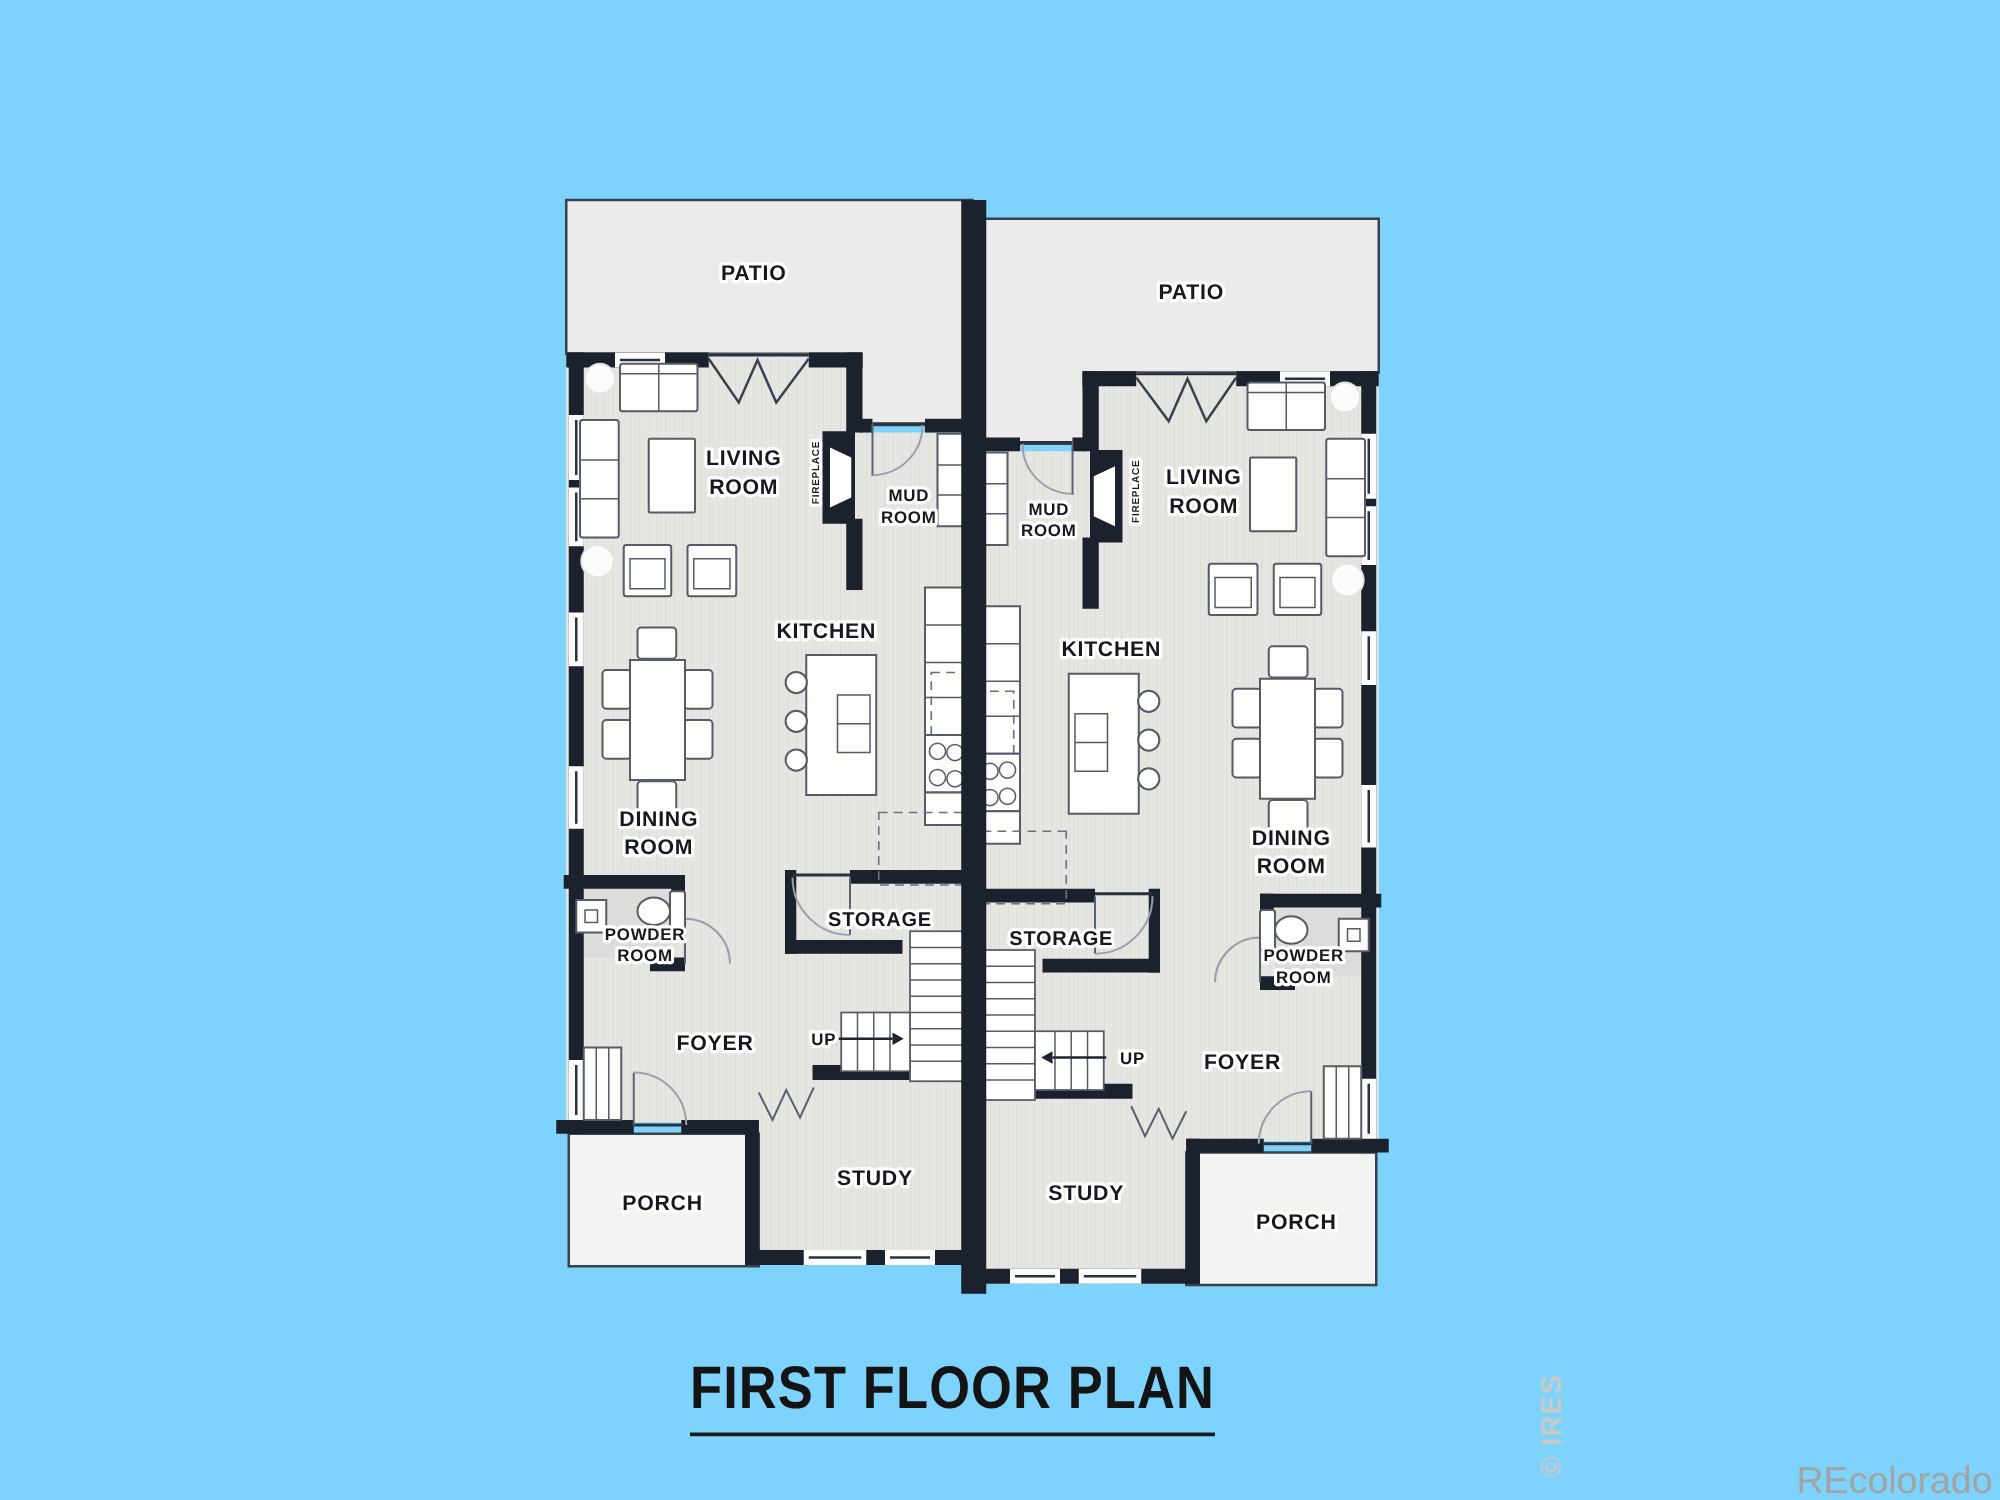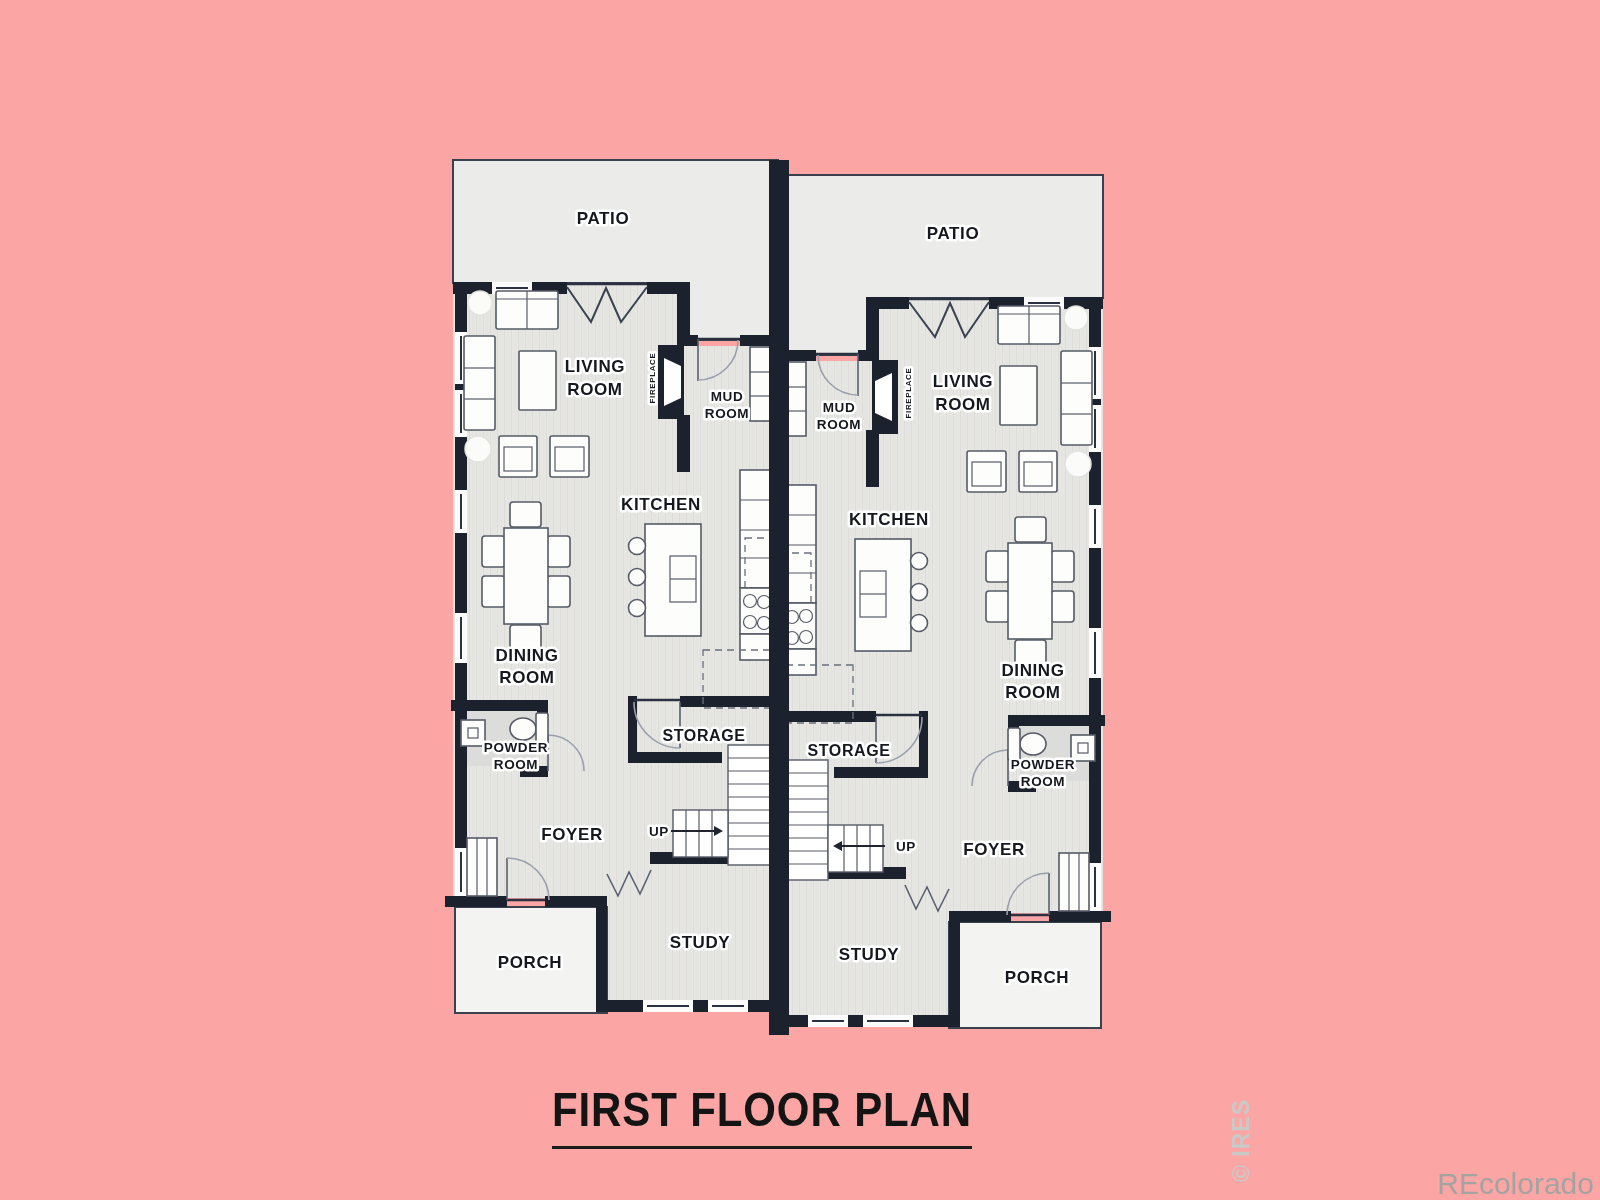--- a/index.html
+++ b/index.html
@@ -1,16 +1,16 @@
 <!DOCTYPE html>
 <html><head>
 <meta charset="utf-8">
 <style>
   html,body{margin:0;padding:0;background:#ffffff;width:1600px;height:1200px;overflow:hidden;}
-  .canvas{position:relative;width:1600px;height:1200px;background:#fca5a5;font-family:"Liberation Sans",sans-serif;}
+  .canvas{position:relative;width:1600px;height:1200px;background:#7dd3fc;font-family:"Liberation Sans",sans-serif;}
   svg{position:absolute;left:0;top:0;}
   .wall{fill:#1c212e;}
   .floor{fill:url(#wood);}
   .patio{fill:#ebebe9;stroke:#3a404d;stroke-width:2;}
   .porch{fill:#f3f3f1;stroke:#3a404d;stroke-width:2;}
   .tint{fill:#dcdcda;}
   .furn{fill:#fdfdfc;stroke:#565b66;stroke-width:1.6;}
   .furn2{fill:none;stroke:#565b66;stroke-width:1.2;}
   .lamp{fill:#fbfbfa;stroke:#e2e2df;stroke-width:1.5;}
   .dash{fill:none;stroke:#6a707c;stroke-width:1.3;stroke-dasharray:7 5;}

